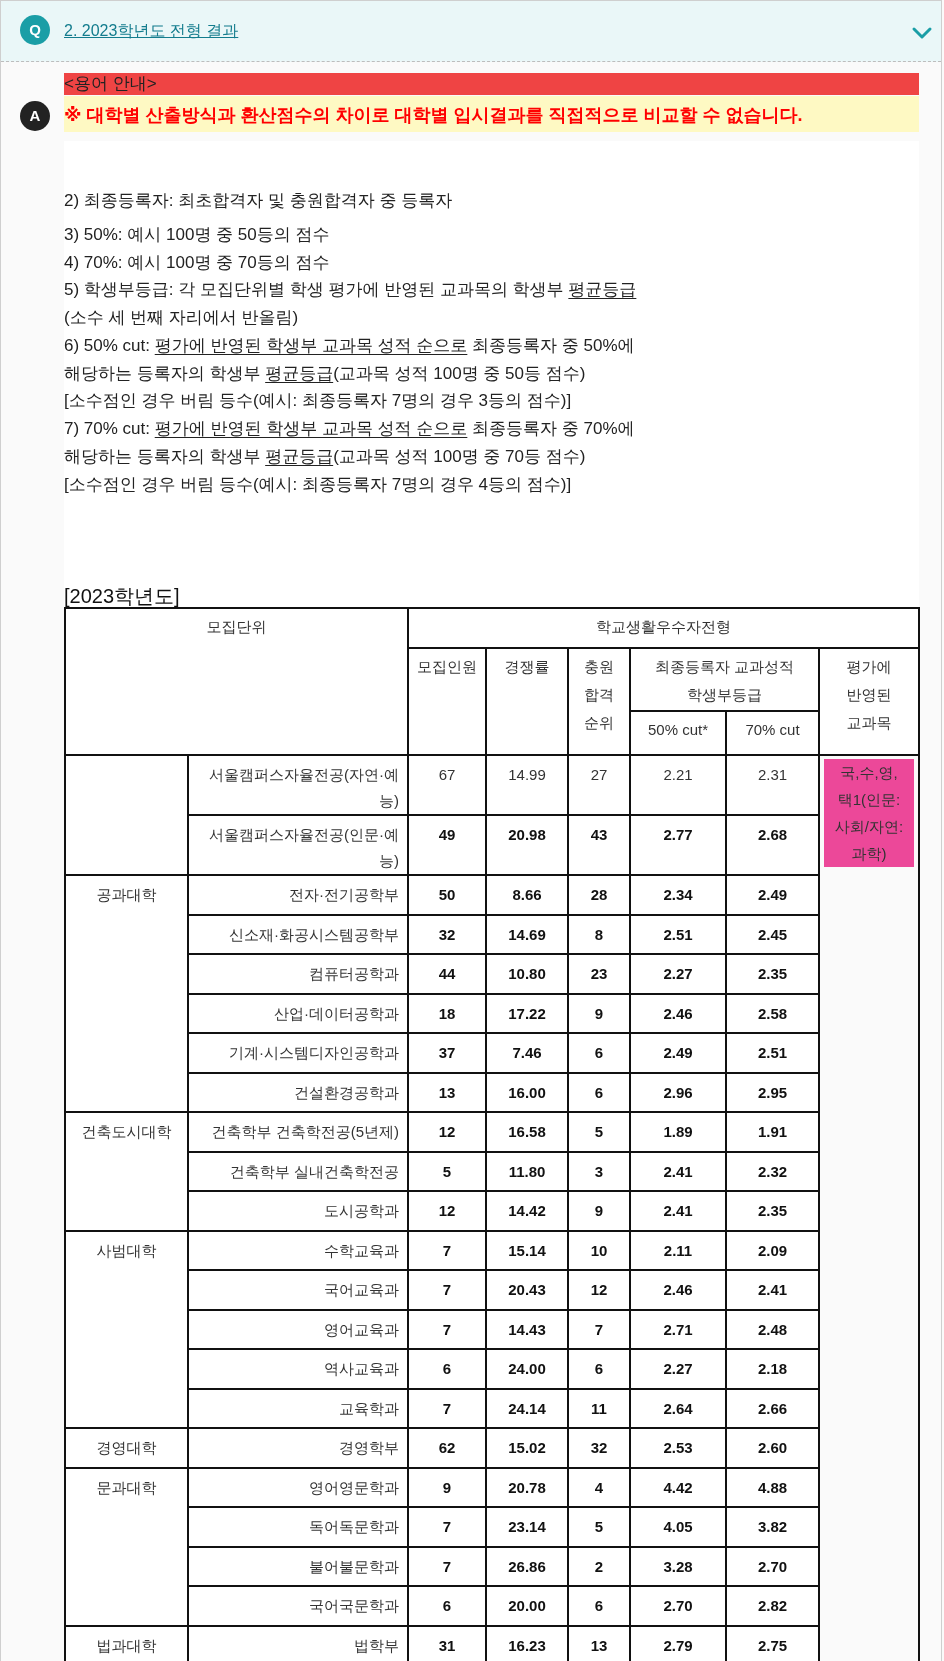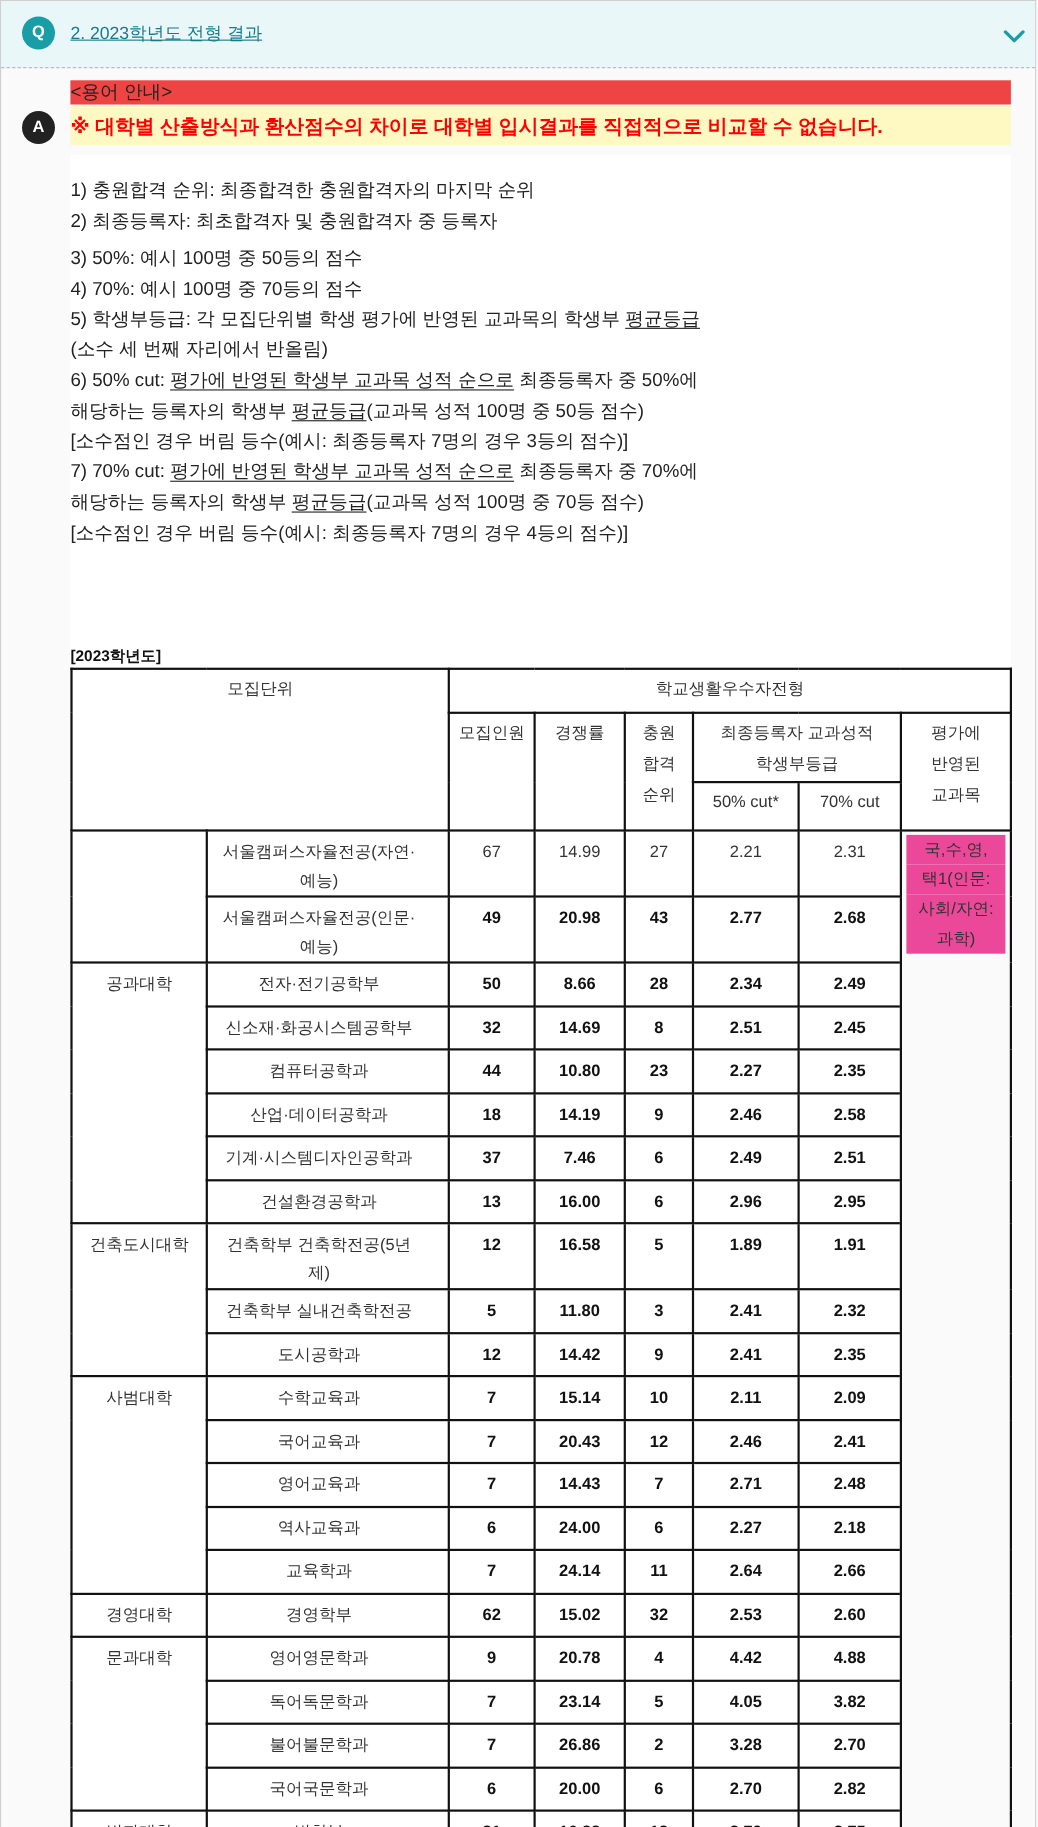--- a/index.html
+++ b/index.html
@@ -33,32 +33,32 @@
     position:absolute; left:63px; width:855px; font-size:17px; line-height:28px;
     white-space:nowrap; color:#222;
   }
   .ln u { text-underline-offset:3px; }
   .terms-head { top:72px; line-height:22px; background:#ef4444; }
   .warning {
     top:95px; height:36px; box-sizing:border-box; padding-top:4px; line-height:30px;
     background:#fef9c3; color:#ff0000; font-weight:bold; font-size:18px;
   }
   .defs-bg { position:absolute; left:63px; top:140px; width:855px; height:466px; background:#fff; }
-  .tbl-title { top:581px; font-weight:bold; font-size:14px; color:#111; }
+  .tbl-title { top:581px; font-weight:normal; font-size:20px; color:#111; }
 
   table.results {
     position:absolute; left:63px; top:606px; width:854px;
     border-collapse:collapse; table-layout:fixed; font-size:15px; color:#333;
   }
   table.results th, table.results td {
     border:2px solid #111; vertical-align:top; text-align:center;
     padding:6px 4px 0 4px; line-height:26px; background:#fff; font-weight:normal;
   }
   table.results th { padding-top:4px; line-height:28px; color:#333; }
-  table.results td.dept { padding:6px 24px 0 8px; word-break:break-all; }
+  table.results td.dept { padding:6px 8px 0 8px; word-break:break-all;text-align:right; }
   table.results td.b { font-weight:bold; color:#111; }
   table.results td.subjects {
     background:#fafafa; line-height:27px; padding-top:3px; border-bottom:none;
   }
   table.results td.subjects span.block { background:#ec4899; }
   span.block { display:block; }
   tr.h1 { height:40px; } tr.h2 { height:63px; } tr.h3 { height:44px; }
   tr.r2 { height:59px; } tr.r1 { height:39.5px;margin-left:25px; }
 </style>
 </head>
@@ -74,21 +74,20 @@
     </svg>
   </div>
 
   <div class="badge a">A</div>
 
   <div class="ln terms-head">&lt;용어 안내&gt;</div>
   <div class="ln warning">※ 대학별 산출방식과 환산점수의 차이로 대학별 입시결과를 직접적으로 비교할 수 없습니다.</div>
 
   <div class="defs-bg"></div>
 
-  <div class="ln" style="top:158px">1) 충원합격 순위: 최종합격한 충원합격자의 마지막 순위</div>
   <div class="ln" style="top:186px">2) 최종등록자: 최초합격자 및 충원합격자 중 등록자</div>
   <div class="ln" style="top:220px">3) 50%: 예시 100명 중 50등의 점수</div>
   <div class="ln" style="top:248px">4) 70%: 예시 100명 중 70등의 점수</div>
   <div class="ln" style="top:275px">
     <span>5) 학생부등급: 각 모집단위별 학생 평가에 반영된 교과목의 학생부 </span><u>평균등급</u><span></span>
   </div>
   <div class="ln" style="top:303px">(소수 세 번째 자리에서 반올림)</div>
   <div class="ln" style="top:331px">
     <span>6) 50% cut: </span><u>평가에 반영된 학생부 교과목 성적 순으로</u><span> 최종등록자 중 50%에</span>
   </div>
@@ -190,21 +189,21 @@
       <td class="dept">컴퓨터공학과</td>
       <td class="b">44</td>
       <td class="b">10.80</td>
       <td class="b">23</td>
       <td class="b">2.27</td>
       <td class="b">2.35</td>
     </tr>
     <tr class="r1">
       <td class="dept">산업·데이터공학과</td>
       <td class="b">18</td>
-      <td class="b">14.19</td>
+      <td class="b">17.22</td>
       <td class="b">9</td>
       <td class="b">2.46</td>
       <td class="b">2.58</td>
     </tr>
     <tr class="r1">
       <td class="dept">기계·시스템디자인공학과</td>
       <td class="b">37</td>
       <td class="b">7.46</td>
       <td class="b">6</td>
       <td class="b">2.49</td>

